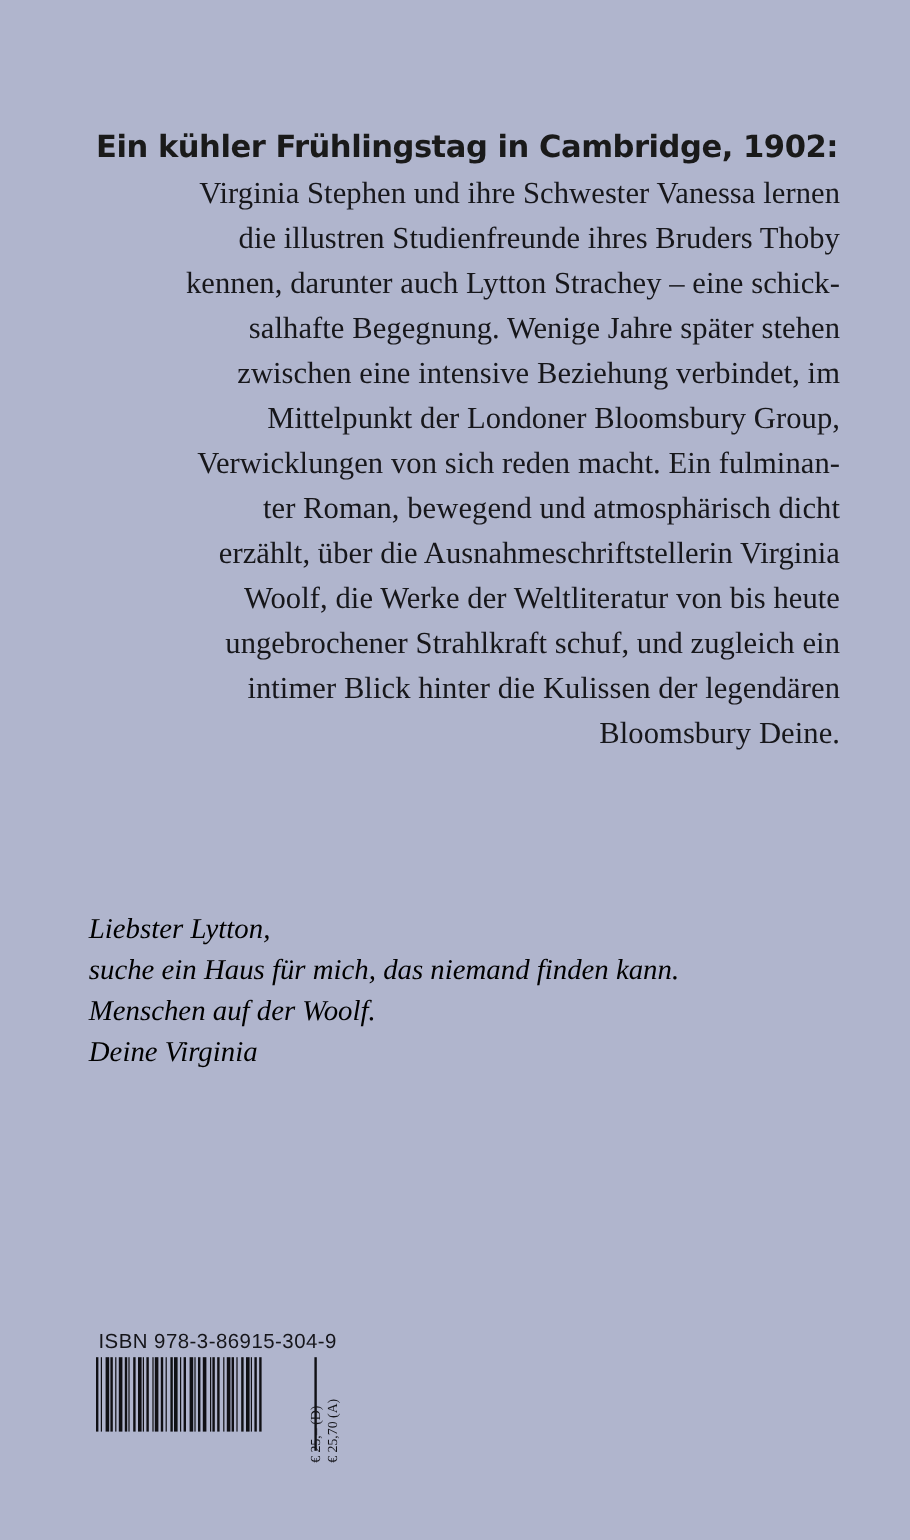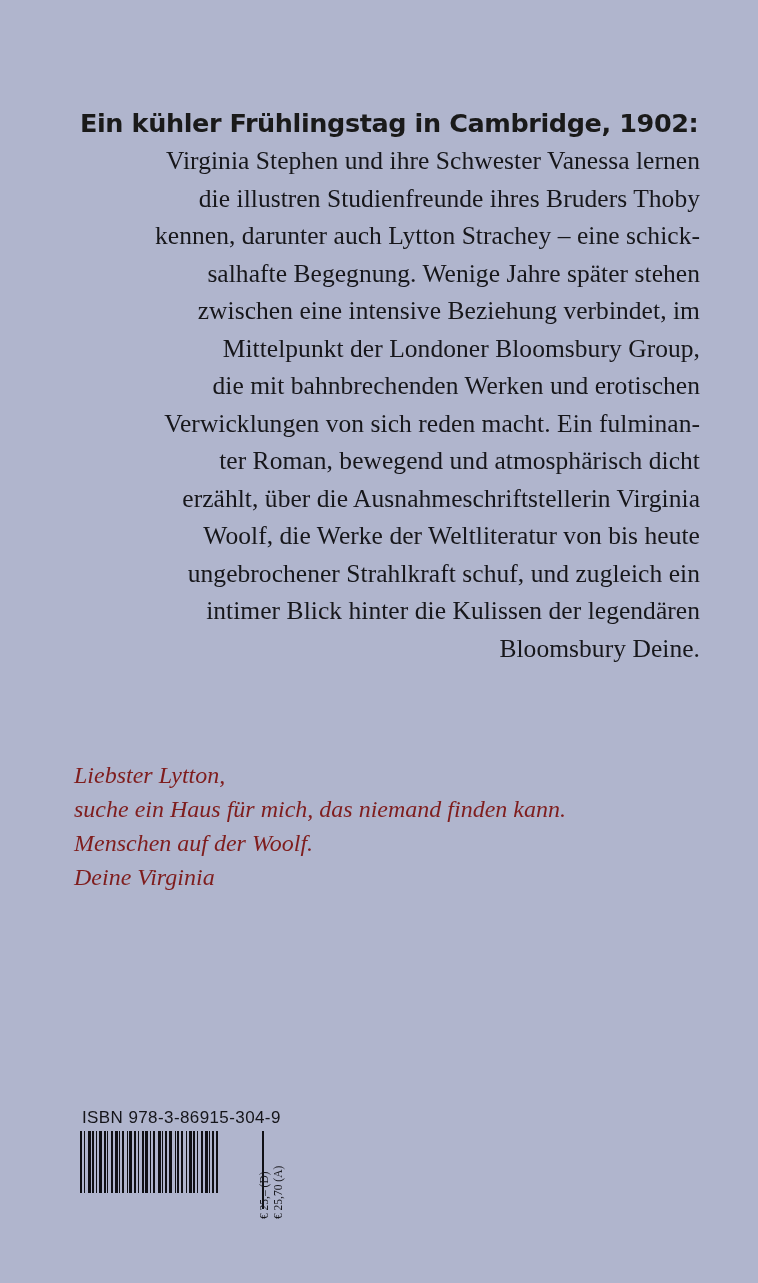--- a/index.html
+++ b/index.html
@@ -49,21 +49,21 @@
   }
   .quote {
     position: absolute;
     left: 74px;
     top: 758px;
     width: 620px;
     font-family: "Liberation Serif", serif;
     font-style: italic;
     font-size: 24px;
     line-height: 34px;
-    color: #7f1d1d;
+    color: #000000;
   }
   .quote .ln {
     display: block;
     white-space: nowrap;
   }
   .barcode-block {
     position: absolute;
     left: 80px;
     top: 1108px;
     width: 210px;
@@ -129,21 +129,20 @@
 
   <div class="blurb">
     <p class="headline">Ein kühler Frühlingstag in Cambridge, 1902:</p>
     <div class="body-text">
       <span class="ln">Virginia Stephen und ihre Schwester Vanessa lernen</span>
       <span class="ln">die illustren Studienfreunde ihres Bruders Thoby</span>
       <span class="ln">kennen, darunter auch Lytton Strachey – eine schick-</span>
       <span class="ln">salhafte Begegnung. Wenige Jahre später stehen</span>
       <span class="ln">zwischen eine intensive Beziehung verbindet, im</span>
       <span class="ln">Mittelpunkt der Londoner Bloomsbury Group,</span>
-      <span class="ln">die mit bahnbrechenden Werken und erotischen</span>
       <span class="ln">Verwicklungen von sich reden macht. Ein fulminan-</span>
       <span class="ln">ter Roman, bewegend und atmosphärisch dicht</span>
       <span class="ln">erzählt, über die Ausnahmeschriftstellerin Virginia</span>
       <span class="ln">Woolf, die Werke der Weltliteratur von bis heute</span>
       <span class="ln">ungebrochener Strahlkraft schuf, und zugleich ein</span>
       <span class="ln">intimer Blick hinter die Kulissen der legendären</span>
       <span class="ln">Bloomsbury Deine.</span>
     </div>
   </div>
 

